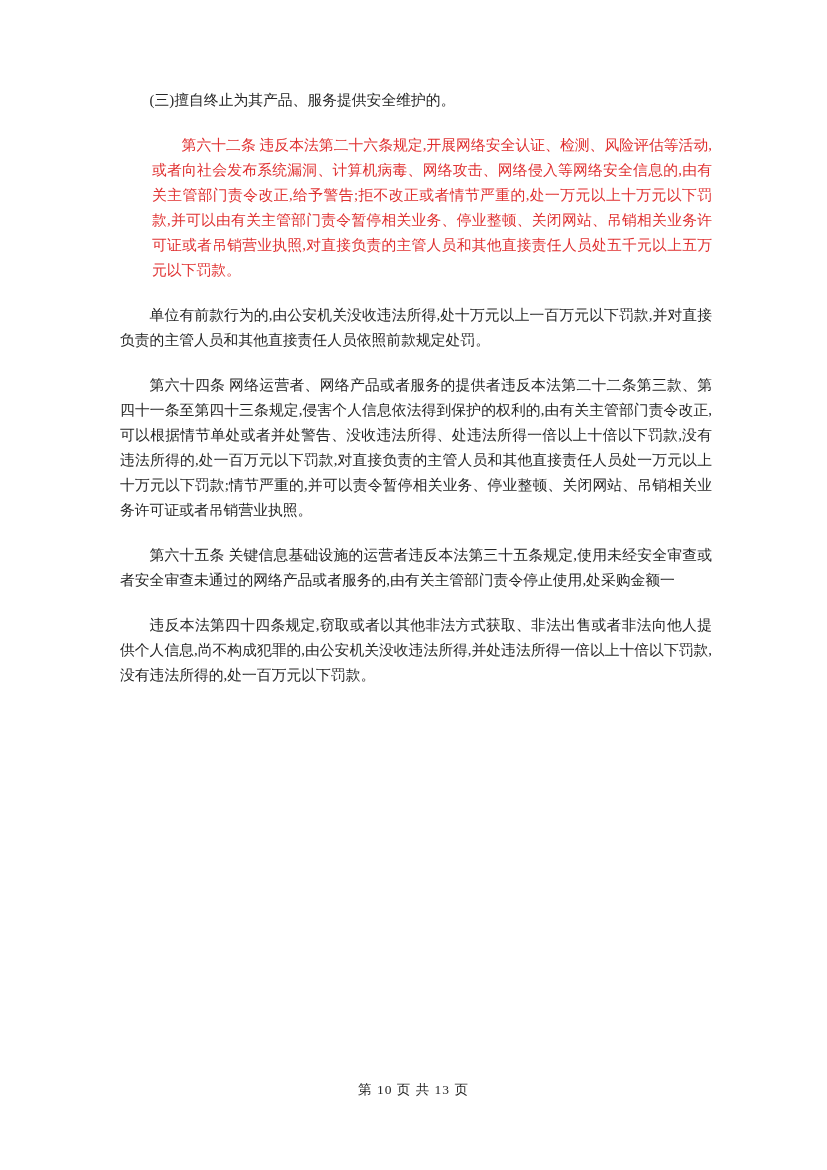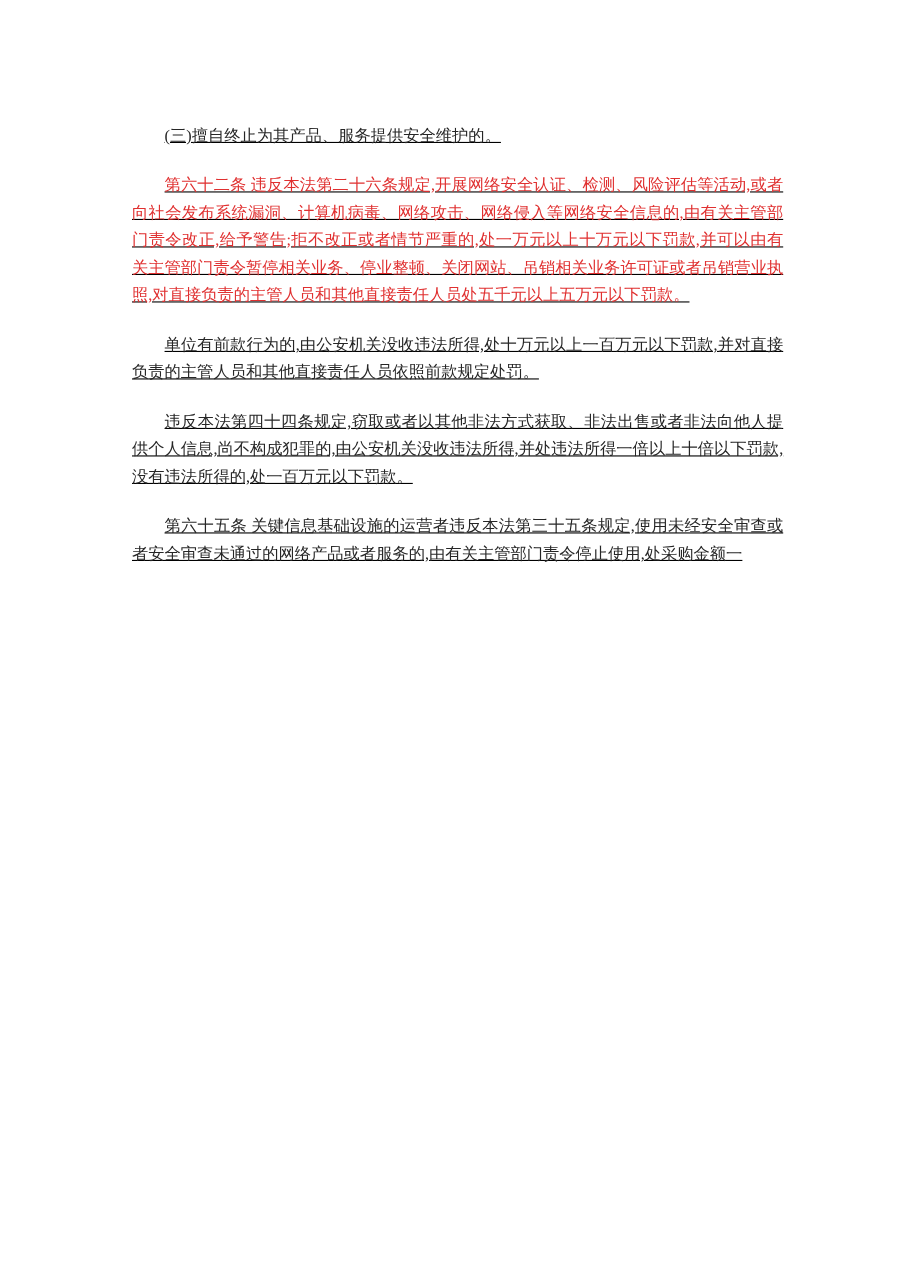--- a/index.html
+++ b/index.html
@@ -11,36 +11,36 @@
     position: relative;
     width: 827px;
     height: 1170px;
     background: var(--page-bg, #ffffff);
     overflow: hidden;
     font-family: "Liberation Serif", "DejaVu Serif", serif;
   }
   .content {
     position: absolute;
     left: 120px;
-    top: 112px;
+    top: 88px;
     width: 592px;
-    text-decoration: underline;
   }
   p.para {
     margin: 0 0 20px 0;
     font-size: 14.8px;
     line-height: 25px;
     color: var(--text-color, #262626);
     text-align: justify;
     text-indent: 2em;
     word-break: break-all;
     font-weight: 400;
   }
   p.para.highlight {
     color: var(--highlight-color, #e03030);
+    margin-left: 32px;
   }
   .footer {
     position: absolute;
     left: 0;
     right: 0;
     top: 1080px;
     text-align: center;
     font-size: 13.5px;
     line-height: 20px;
     color: var(--text-color, #262626);
@@ -48,16 +48,18 @@
   }
 </style>
 </head>
 <body>
 
 <div class="page">
   <div class="content">
     <p class="para">(三)擅自终止为其产品、服务提供安全维护的。</p>
     <p class="para highlight">第六十二条 违反本法第二十六条规定,开展网络安全认证、检测、风险评估等活动,或者向社会发布系统漏洞、计算机病毒、网络攻击、网络侵入等网络安全信息的,由有关主管部门责令改正,给予警告;拒不改正或者情节严重的,处一万元以上十万元以下罚款,并可以由有关主管部门责令暂停相关业务、停业整顿、关闭网站、吊销相关业务许可证或者吊销营业执照,对直接负责的主管人员和其他直接责任人员处五千元以上五万元以下罚款。</p>
     <p class="para">单位有前款行为的,由公安机关没收违法所得,处十万元以上一百万元以下罚款,并对直接负责的主管人员和其他直接责任人员依照前款规定处罚。</p>
+    <p class="para">第六十四条 网络运营者、网络产品或者服务的提供者违反本法第二十二条第三款、第四十一条至第四十三条规定,侵害个人信息依法得到保护的权利的,由有关主管部门责令改正,可以根据情节单处或者并处警告、没收违法所得、处违法所得一倍以上十倍以下罚款,没有违法所得的,处一百万元以下罚款,对直接负责的主管人员和其他直接责任人员处一万元以上十万元以下罚款;情节严重的,并可以责令暂停相关业务、停业整顿、关闭网站、吊销相关业务许可证或者吊销营业执照。</p>
+    <p class="para">第六十五条 关键信息基础设施的运营者违反本法第三十五条规定,使用未经安全审查或者安全审查未通过的网络产品或者服务的,由有关主管部门责令停止使用,处采购金额一</p>
     <p class="para">违反本法第四十四条规定,窃取或者以其他非法方式获取、非法出售或者非法向他人提供个人信息,尚不构成犯罪的,由公安机关没收违法所得,并处违法所得一倍以上十倍以下罚款,没有违法所得的,处一百万元以下罚款。</p>
-    <p class="para">第六十五条 关键信息基础设施的运营者违反本法第三十五条规定,使用未经安全审查或者安全审查未通过的网络产品或者服务的,由有关主管部门责令停止使用,处采购金额一</p>
   </div>
+  <div class="footer">第 10 页 共 13 页</div>
 </div>
 
 </body></html>

